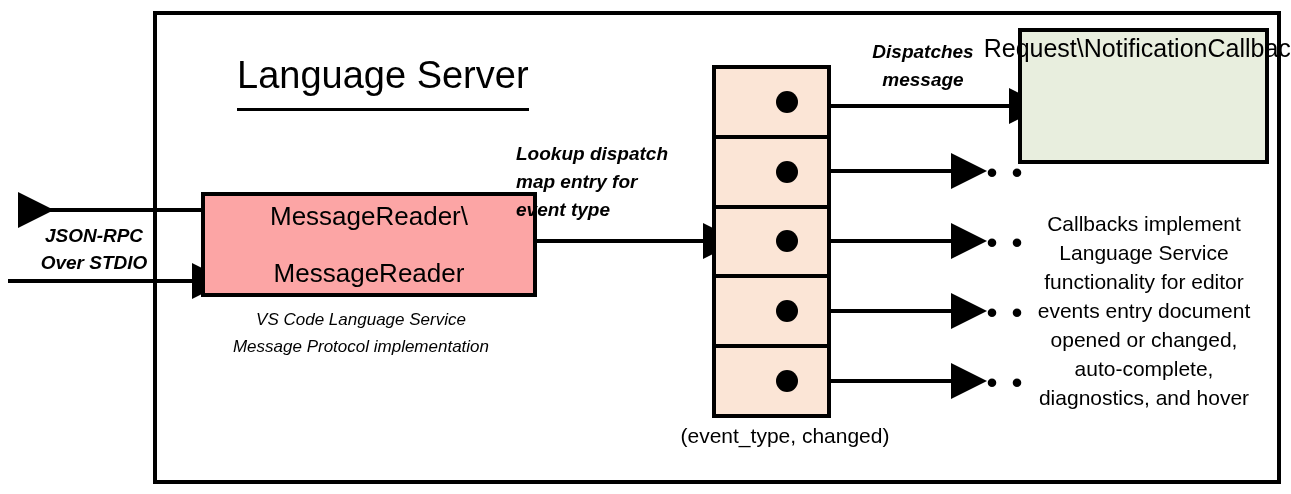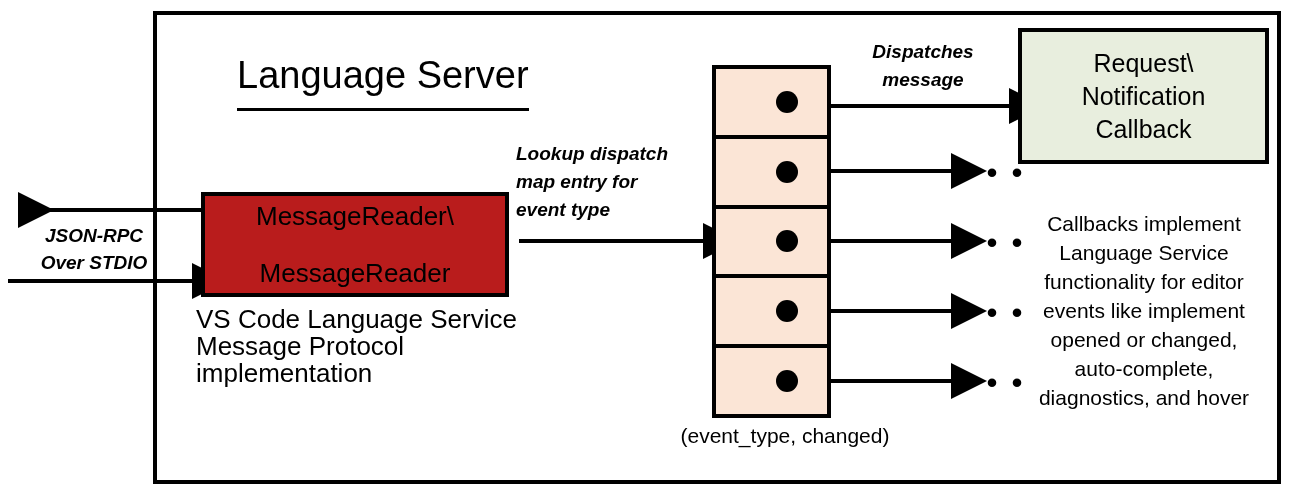--- a/index.html
+++ b/index.html
@@ -43,44 +43,45 @@
     border-bottom: 3px solid #000;
     padding-bottom: 10px;
     display: inline-block;
     width: auto;
   }
 
   
   #reader-box {
     left: 201px;
     top: 192px;
-    width: 308px;
+    width: 336px;
     height: 105px;
     border: 4px solid #000000;
-    background: #b91c1c;
+    background: #fca5a5;
     box-sizing: border-box;
     display: flex;
     flex-direction: column;
     align-items: center;
     justify-content: center;
     gap: 21px;
   }
   #reader-box .line {
     font-size: 26px;
     line-height: 36px;
     white-space: nowrap;
   }
 
   #reader-caption {
     left: 196px;
     top: 306px;
     width: 330px;
-    text-align: left;
-    font-size: 26px;
+    text-align: center;
+    font-size: 17px;
     line-height: 27px;
+    font-style: italic;
   }
 
   
   #jsonrpc-label {
     left: 24px;
     top: 222px;
     width: 140px;
     text-align: center;
     font-size: 19px;
     line-height: 27px;
@@ -154,22 +155,22 @@
   
   #callback-box {
     left: 1018px;
     top: 28px;
     width: 251px;
     height: 136px;
     border: 4px solid #000;
     background: #E8EEDE;
     box-sizing: border-box;
     display: flex;
-    flex-direction: column;
-    align-items: center;
+    flex-direction: row;
+    align-items: flex-start;
     justify-content: center;
   }
   #callback-box .line {
     font-size: 25px;
     line-height: 33px;
     white-space: nowrap;
   }
 
   #callback-caption {
     left: 1006px;
@@ -300,19 +301,19 @@
   <div id="callback-box" class="abs">
     <div class="line">Request\</div>
     <div class="line">Notification</div>
     <div class="line">Callback</div>
   </div>
 
   <div id="callback-caption" class="abs">
     <div>Callbacks implement</div>
     <div>Language Service</div>
     <div>functionality for editor</div>
-    <div>events like implement</div>
+    <div>events entry document</div>
     <div>opened or changed,</div>
     <div>auto-complete,</div>
     <div>diagnostics, and hover</div>
   </div>
 
 </div>
 
 </body></html>

